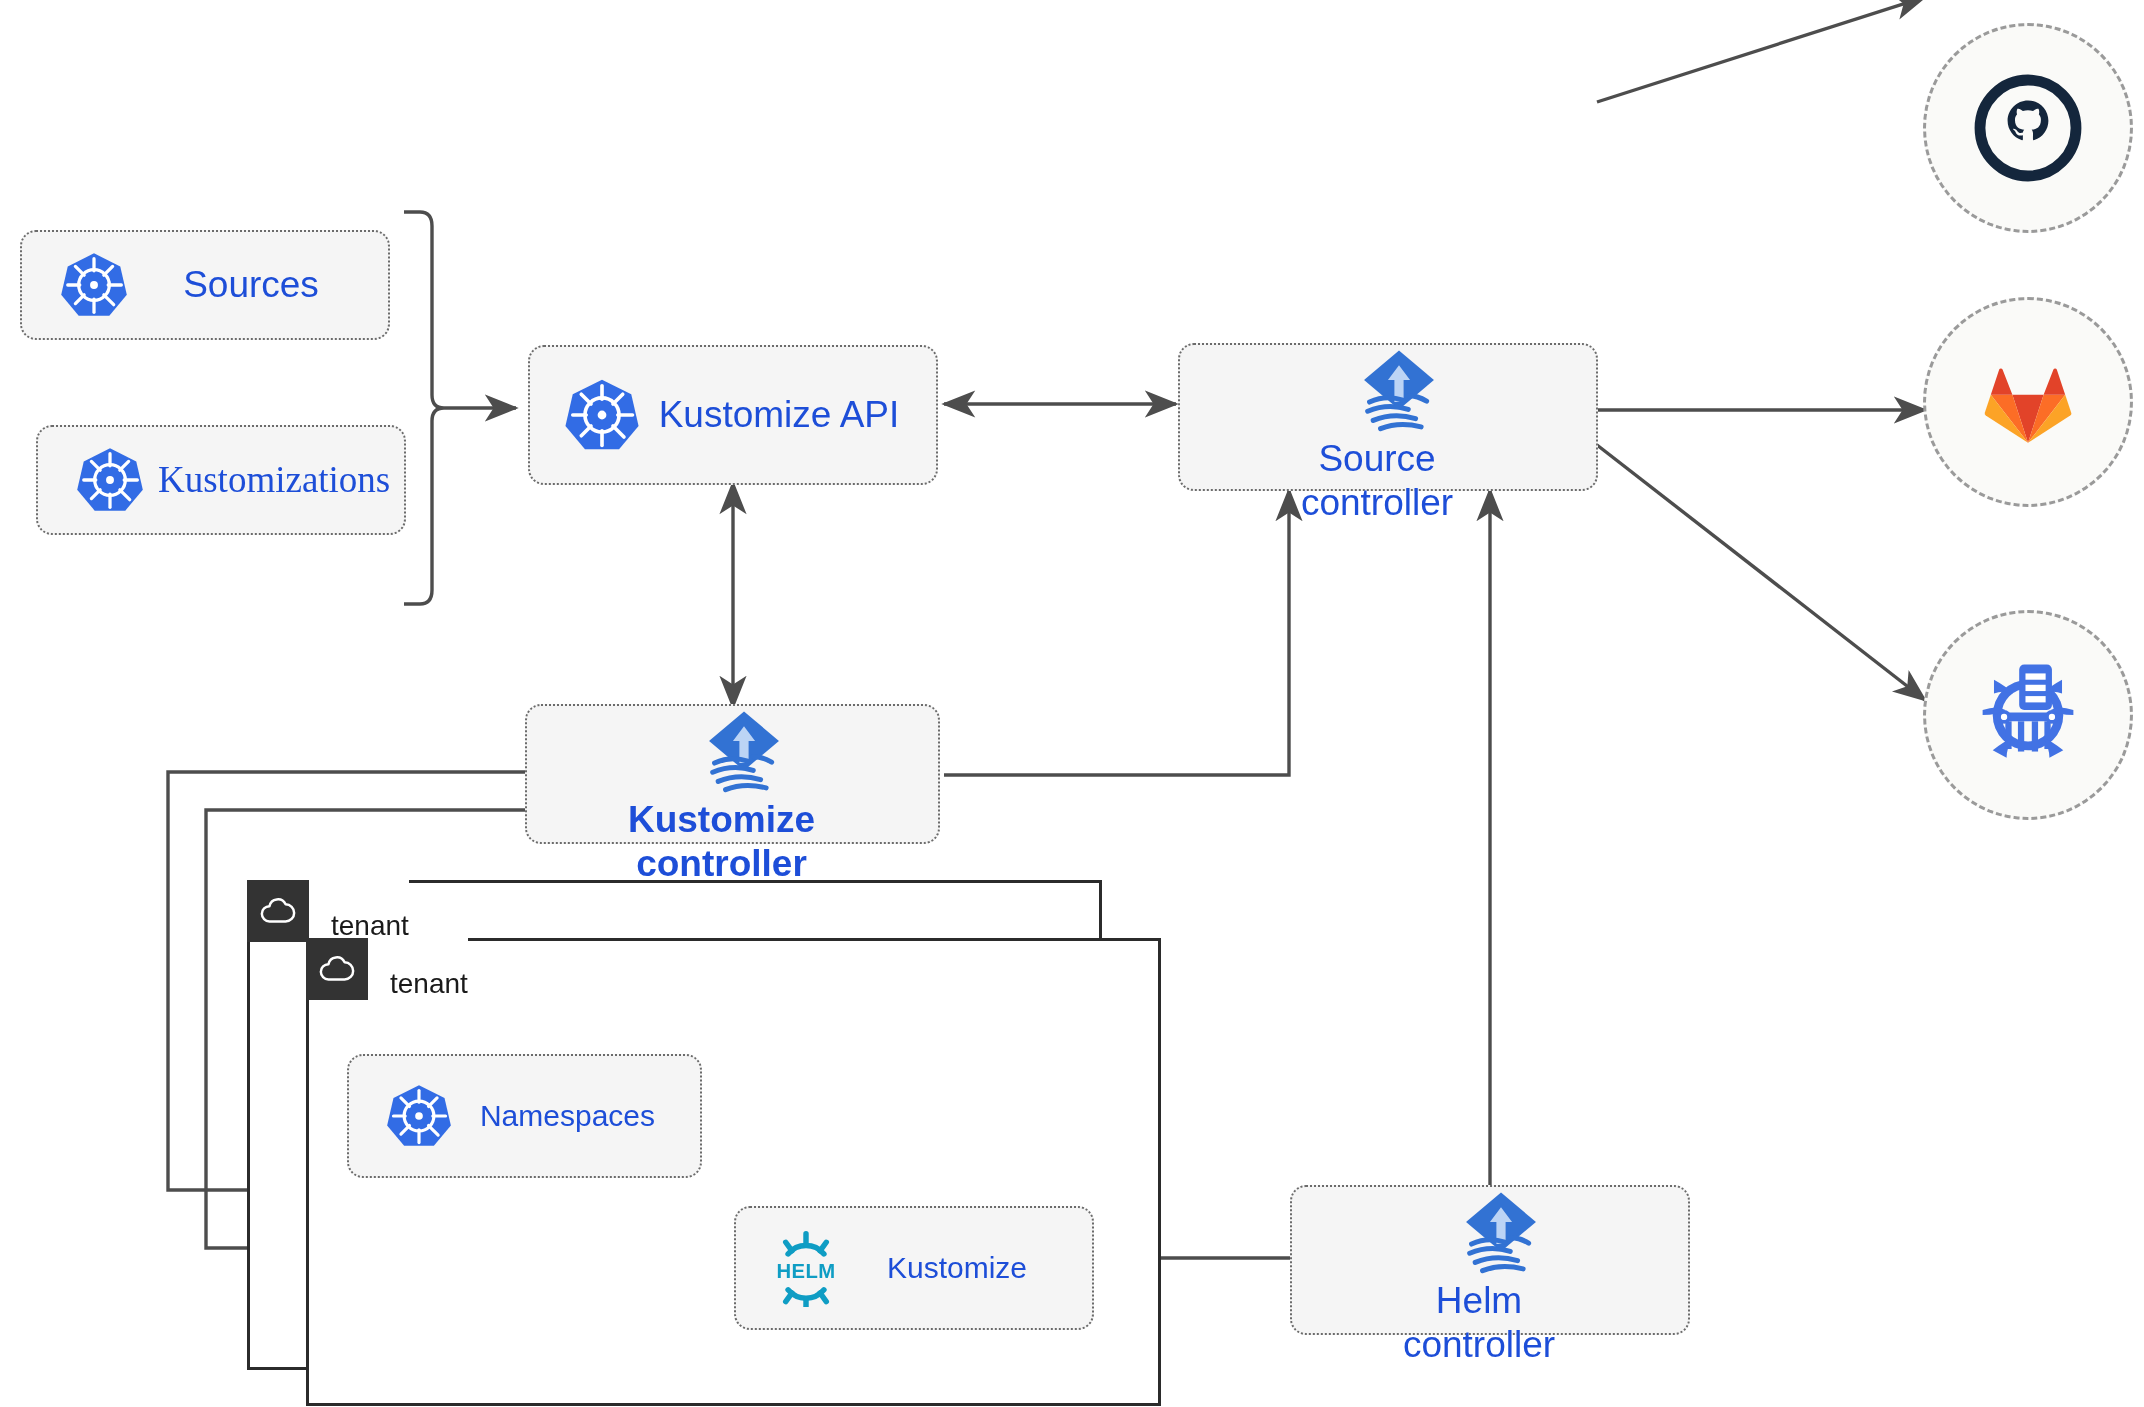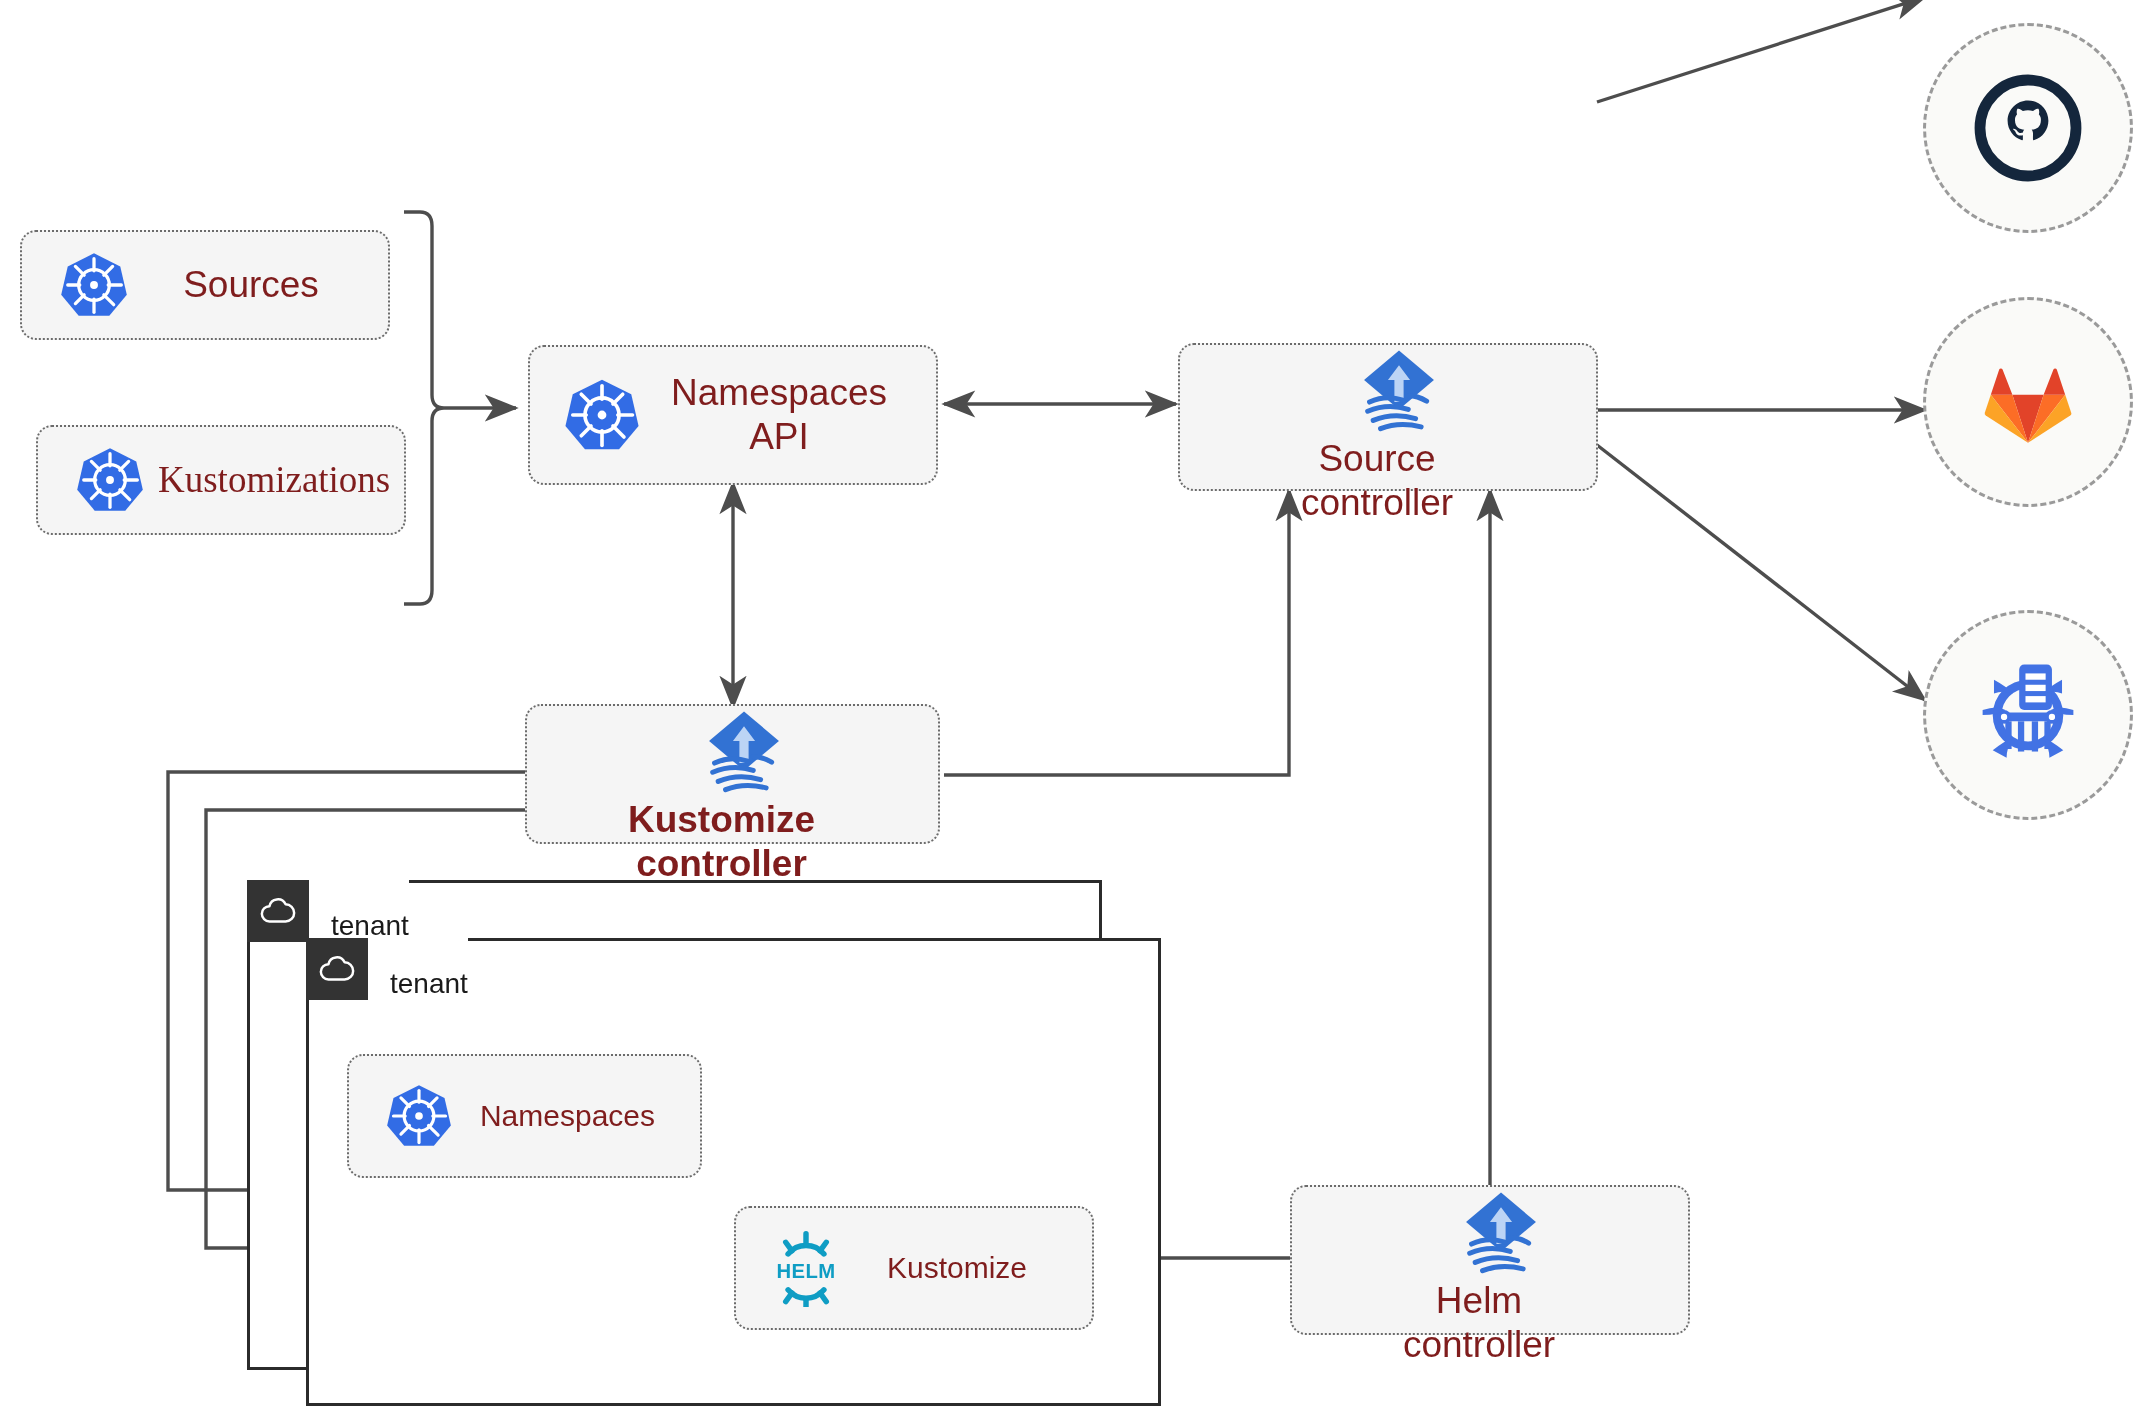--- a/index.html
+++ b/index.html
@@ -5,21 +5,21 @@
   html,body{margin:0;padding:0;background:#ffffff;}
   body{width:2144px;height:1407px;position:relative;overflow:hidden;
        font-family:"Liberation Sans","DejaVu Sans",sans-serif;}
   #stage{position:absolute;left:0;top:0;width:2144px;height:1407px;}
   svg.edges{position:absolute;left:0;top:0;width:2144px;height:1407px;pointer-events:none;}
 
   .node{position:absolute;box-sizing:border-box;background:#f5f5f5;
         border:2.5px dotted #6b6b6b;border-radius:16px;display:flex;
         align-items:center;}
   .node .ico{flex:0 0 auto;display:flex;align-items:center;justify-content:center;}
-  .node .lbl{flex:1 1 auto;text-align:center;color:#7f1d1d;line-height:1.2;
+  .node .lbl{flex:1 1 auto;text-align:center;color:#1d4ed8;line-height:1.2;
              white-space:pre-line;}
 
   .k8sbox{height:110px;}
   .k8sbox .ico{width:96px;margin-left:24px;}
   .k8sbox .lbl{font-size:37px;padding-right:28px;}
 
   .ctrl{height:142px;flex-direction:column;}
   .ctrl .ico{width:104px;margin-left:22px;}
   .ctrl .lbl{font-size:37px;padding-right:22px;}
 
@@ -145,21 +145,21 @@
             <line x1="32" y1="45" x2="32" y2="57"></line>
           <line x1="8" y1="32" x2="19" y2="32"></line>
             <line x1="45" y1="32" x2="57" y2="32"></line>
           <line x1="15" y1="15" x2="23" y2="23"></line>
             <line x1="41" y1="41" x2="50" y2="50"></line>
           <line x1="49" y1="15" x2="41" y2="23"></line>
             <line x1="23" y1="41" x2="15" y2="49"></line>
         </g>
       </svg>
     </span>
-    <span class="lbl">Namespaces API</span>
+    <span class="lbl">Kustomize API</span>
   </div>
 
   <div class="node ctrl" style="left:1178px;top:343px;width:420px;height:148px;">
     <span class="ico">
       <svg width="92" height="92" viewBox="0 0 100 100">
         <path d="M50 6 L88 38 L50 70 L12 38 Z" fill="#3272d3"></path>
         <path d="M50 22 L62 38 L55 38 L55 62 L45 62 L45 38 L38 38 Z" fill="#bcd4f5"></path>
         <g stroke="#3272d3" stroke-width="5.5" stroke-linecap="round" fill="none">
           <path d="M18 62 Q 36 54 54 60"></path>
           <path d="M16 72 Q 38 63 60 70"></path>

